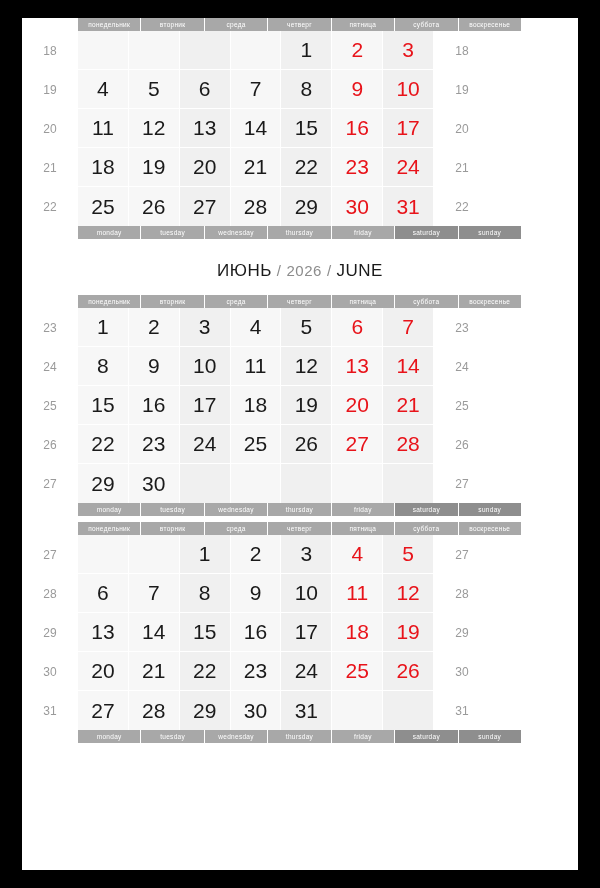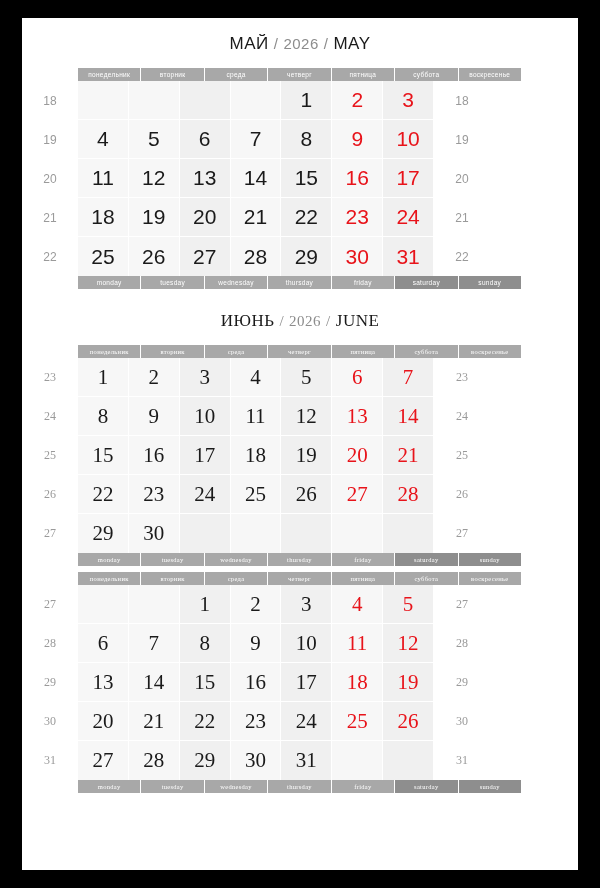--- a/index.html
+++ b/index.html
@@ -28,21 +28,20 @@
     background: #ffffff;
     box-sizing: border-box;
     padding: 0;
   }
   .block {
     width: 556px;
     box-sizing: border-box;
   }
   .block + .block {
     border-top: 6px solid #ffffff;
-    font-family: Liberation Serif, serif;
   }
   .month-title {
     text-align: center;
     font-size: 17px;
     color: #1a1a1a;
     padding: 16px 0 14px 0;
     letter-spacing: 0.5px;
     white-space: nowrap;
   }
   .month-title .sep {
@@ -116,21 +115,20 @@
   .week .day.red { color: #e8131a; }
   .week .day.empty { color: transparent; }
   .week:last-child .day { border-bottom: none; }
 </style>
 </head>
 <body>
 
 <div class="page">
   <div class="sheet" id="sheet">
       <div class="block">
-        <div class="month-title"><span>МАЙ</span><span class="sep">/</span><span class="year">2026</span><span class="sep">/</span><span>MAY</span></div>
         <div class="dow-row top">
           <div class="wk"></div>
           <div class="cell">понедельник</div>
           <div class="cell">вторник</div>
           <div class="cell">среда</div>
           <div class="cell">четверг</div>
           <div class="cell">пятница</div>
           <div class="cell we">суббота</div>
           <div class="cell we">воскресенье</div>
           <div class="wk"></div>

